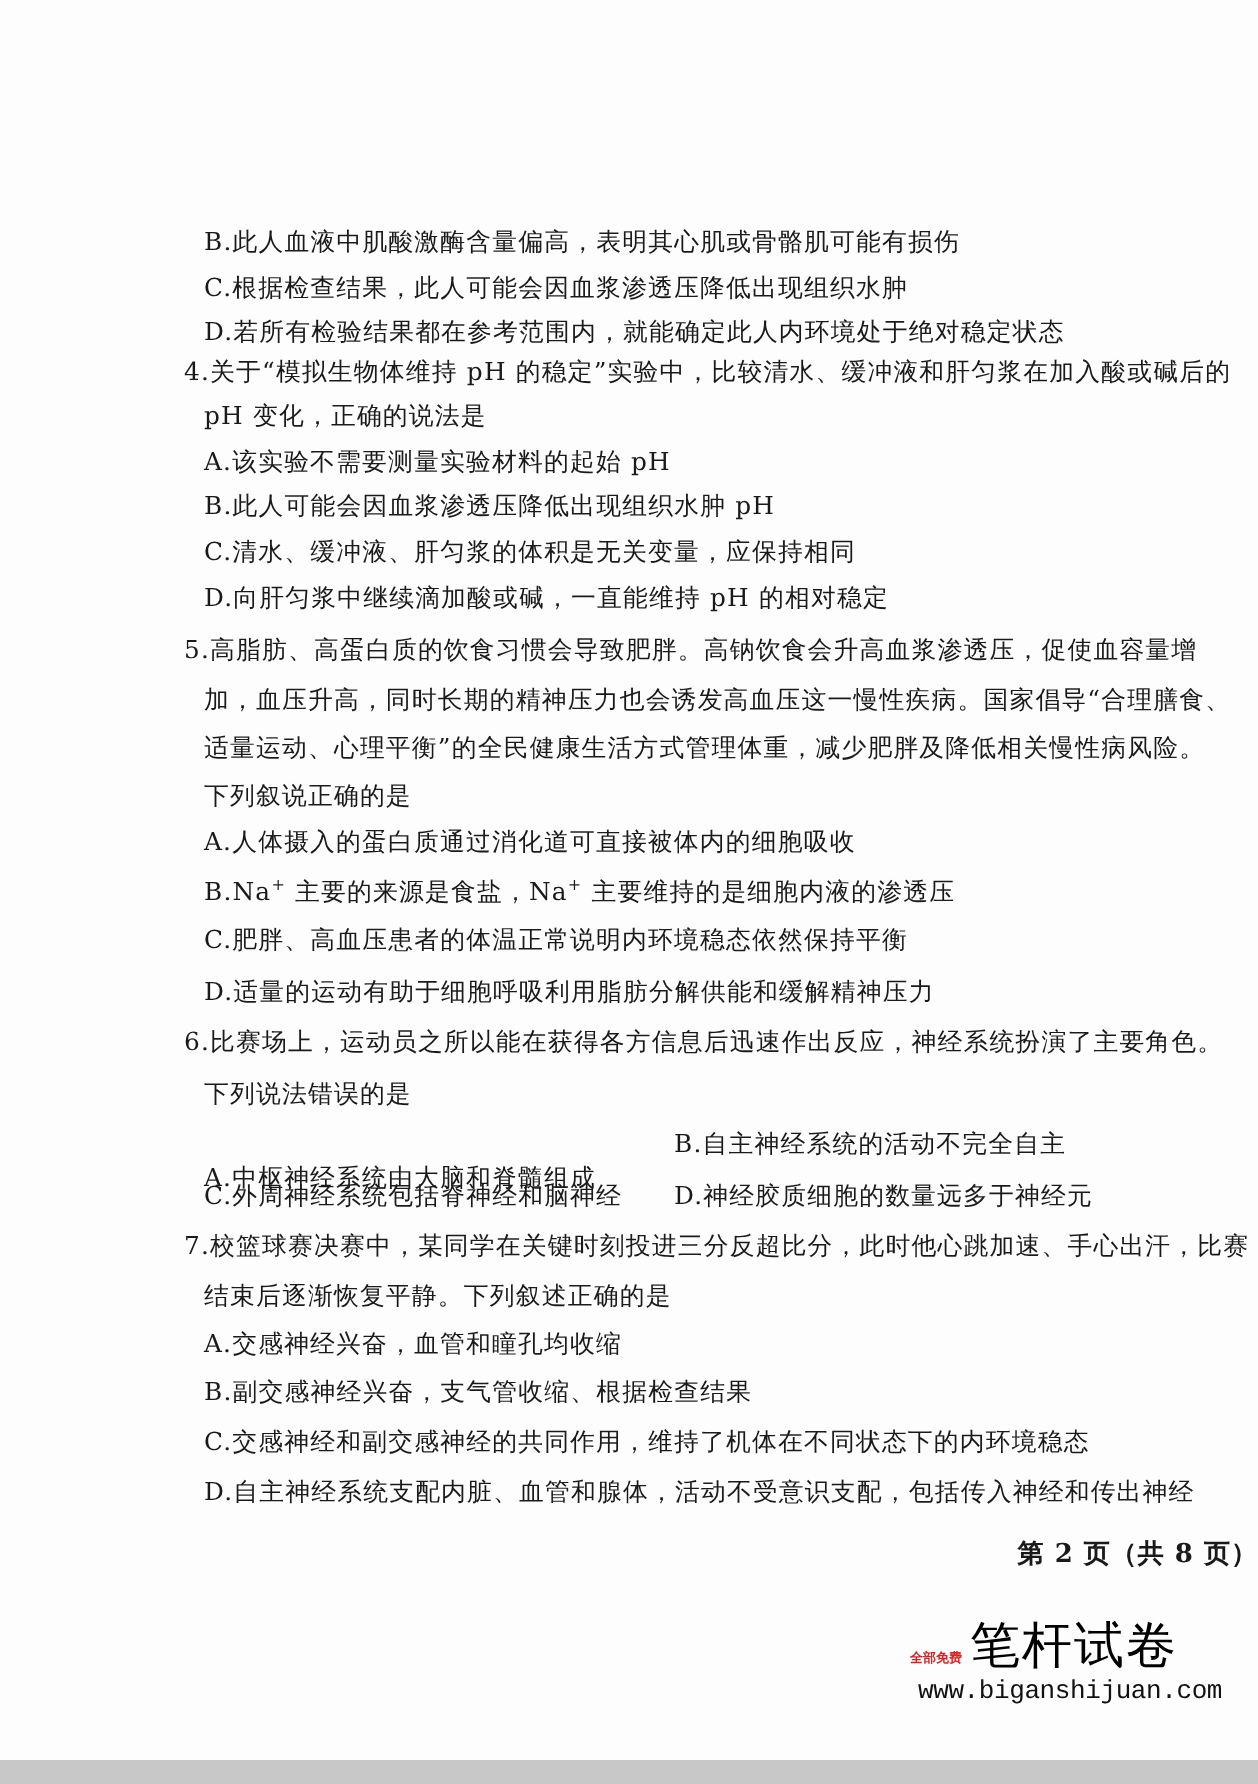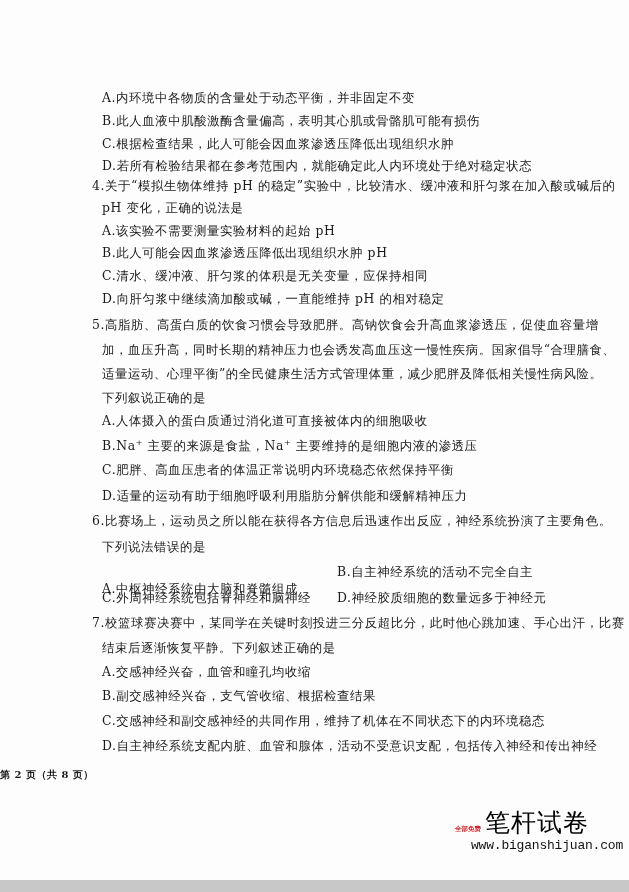--- a/index.html
+++ b/index.html
@@ -10,34 +10,33 @@
     color: #1a1a1a;
   }
   .page { position: absolute; left: 0; top: 0; width: 629px; height: 880px; background: #fdfdfd; }
   .line {
     position: absolute; white-space: nowrap;
     font-size: 12.4px; line-height: 16px; letter-spacing: 0.6px;
   }
   .q { left: 92px; }
   .ind { left: 102px; }
   .col2 { left: 316px; margin-left: 21px; }
-  .footer { position: absolute; top: 768px; left: 0; width: 629px; text-align: left; font-size: 10px; letter-spacing: 0.5px; font-weight: bold; }
+  .footer { position: absolute; top: 768px; left: 0; width: 629px; text-align: right; font-size: 13px; letter-spacing: 0.5px; font-weight: bold; }
   .wm { position: absolute; left: 455px; top: 808px; width: 170px; height: 60px; }
   .wm-title { position: absolute; left: 30px; top: 0px; font-family: "DejaVu Sans", "Liberation Sans", sans-serif; font-size: 25px; line-height: 30px; color: #000000; letter-spacing: 1px; }
   .wm-free { position: absolute; left: 0px; top: 17px; font-family: "DejaVu Sans", sans-serif; font-size: 6.5px; color: #d3262a; font-weight: bold; }
-  .wm-url { position: absolute; left: 16px; top: 30px; font-family: "Liberation Mono", "DejaVu Sans Mono", monospace; font-size: 13px; color: #111; letter-spacing: -0.2px; }
+  .wm-url { position: absolute; left: 4px; top: 30px; font-family: "Liberation Mono", "DejaVu Sans Mono", monospace; font-size: 13px; color: #111; letter-spacing: -0.2px; }
   .bottom-bar { position: absolute; left: 0; top: 880px; width: 629px; height: 12px; background: #c8c8c8; }
   sup { font-size: 8px; line-height: 0; }
 </style>
 </head>
 <body>
 
 <div class="page">
 
-  <div class="line ind" style="top:90px">A.内环境中各物质的含量处于动态平衡，并非固定不变</div>
   <div class="line ind" style="top:113px">B.此人血液中肌酸激酶含量偏高，表明其心肌或骨骼肌可能有损伤</div>
   <div class="line ind" style="top:136px">C.根据检查结果，此人可能会因血浆渗透压降低出现组织水肿</div>
   <div class="line ind" style="top:158px">D.若所有检验结果都在参考范围内，就能确定此人内环境处于绝对稳定状态</div>
 
   <div class="line q" style="top:178px">4.关于“模拟生物体维持 pH 的稳定”实验中，比较清水、缓冲液和肝匀浆在加入酸或碱后的</div>
   <div class="line ind" style="top:200px">pH 变化，正确的说法是</div>
   <div class="line ind" style="top:223px">A.该实验不需要测量实验材料的起始 pH</div>
   <div class="line ind" style="top:245px">B.此人可能会因血浆渗透压降低出现组织水肿 pH</div>
   <div class="line ind" style="top:268px">C.清水、缓冲液、肝匀浆的体积是无关变量，应保持相同</div>
   <div class="line ind" style="top:291px">D.向肝匀浆中继续滴加酸或碱，一直能维持 pH 的相对稳定</div>

